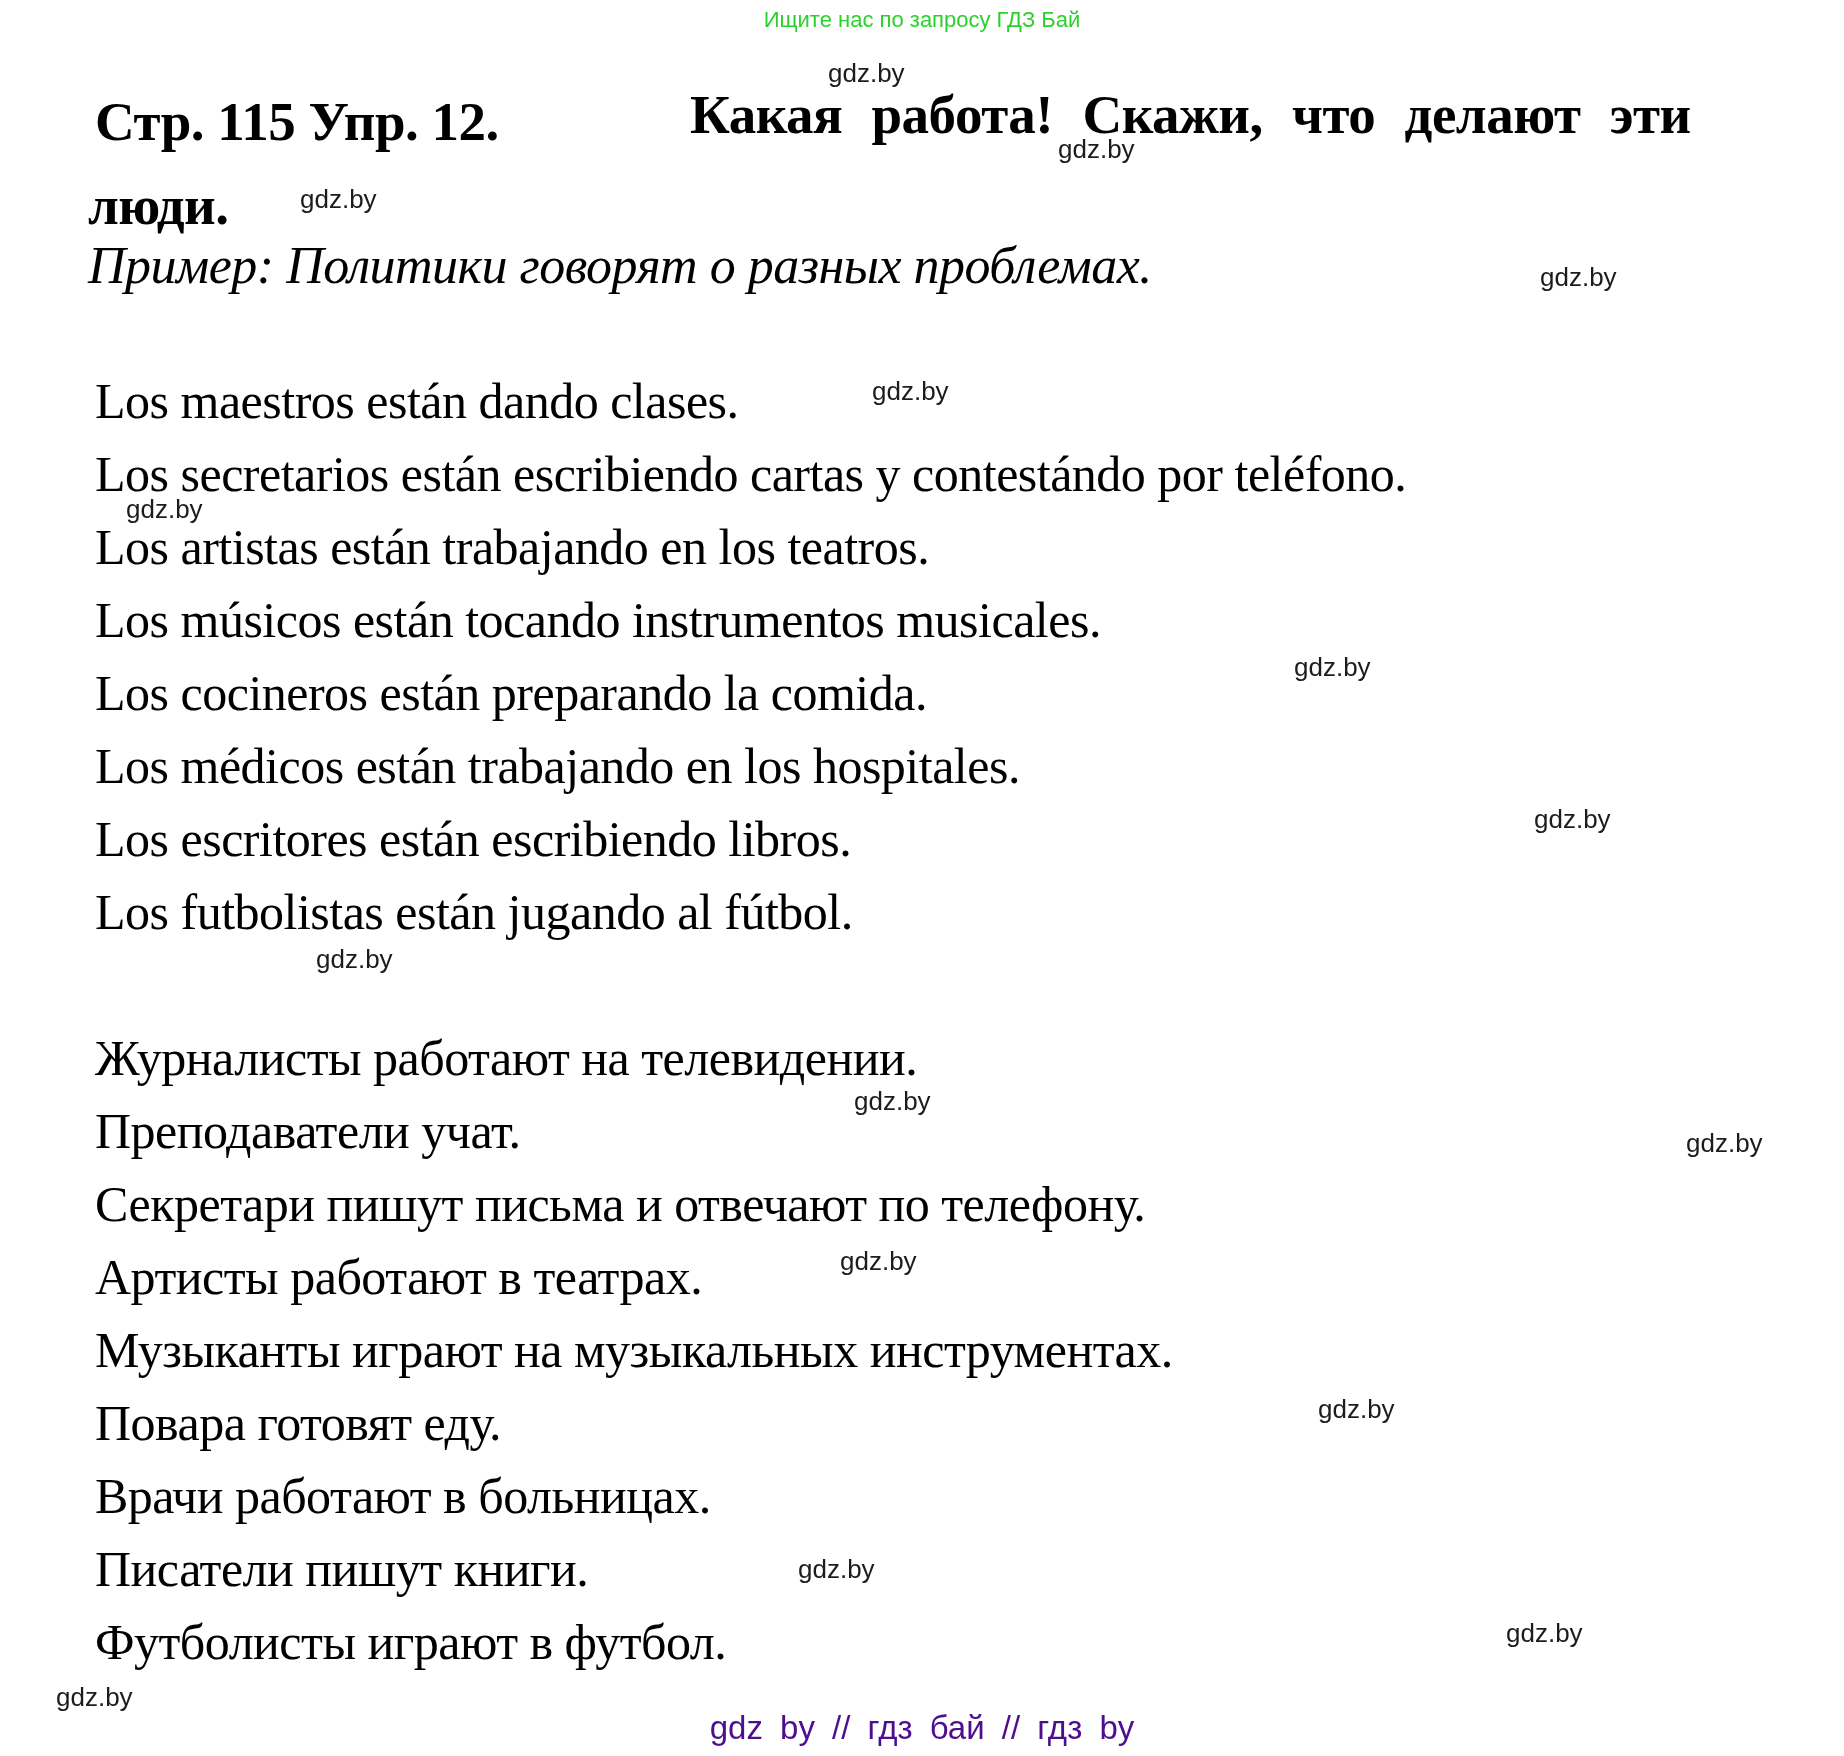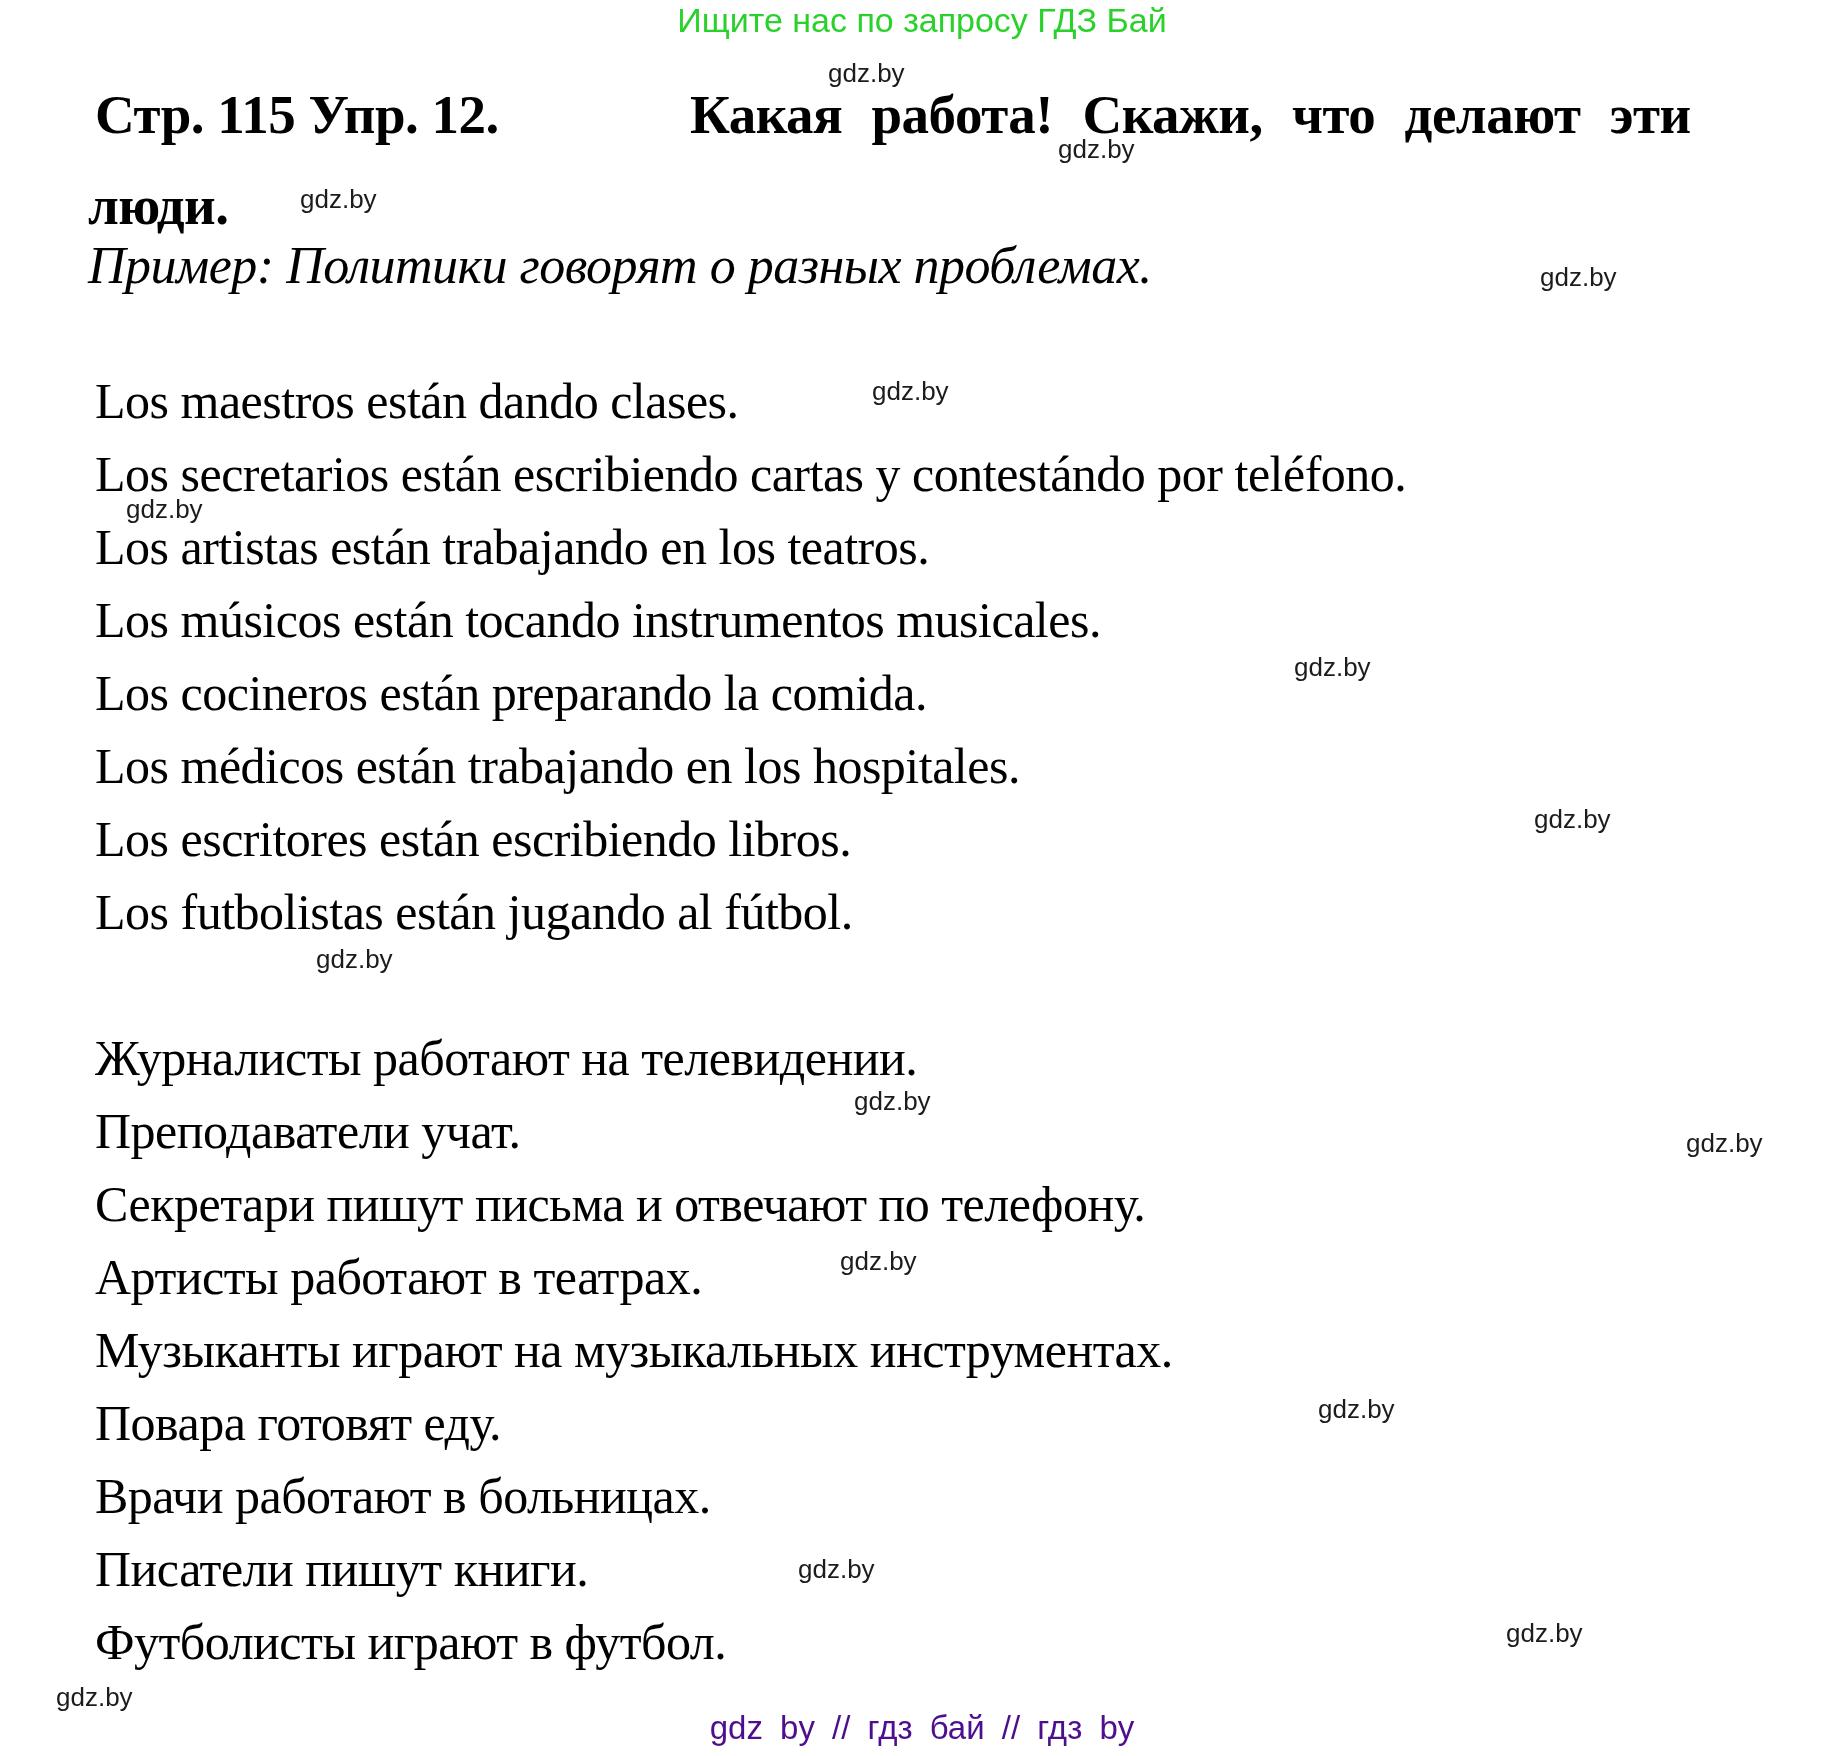--- a/index.html
+++ b/index.html
@@ -11,21 +11,21 @@
     overflow:hidden;
     font-family:"Liberation Serif", serif;
     color:#000000;
   }
   .promo{
     position:absolute;
     top:2px; left:0;
     width:100%;
     text-align:center;
     font-family:"Liberation Sans", sans-serif;
-    font-size:34px;
+    font-size:22px;
     line-height:36px;
     color:#2bd12b;
     white-space:nowrap;
   }
   .wm{
     position:absolute;
     font-family:"Liberation Sans", sans-serif;
     font-size:26px;
     line-height:30px;
     color:#1c1c1c;
@@ -68,21 +68,21 @@
     word-spacing:8px;
   }
 </style>
 </head>
 <body>
 
 <div class="page">
 
   <div class="promo">Ищите нас по запросу ГДЗ Бай</div>
 
-  <div class="heading" style="left:95px; top:85px;">Стр. 115 Упр. 12.</div>
+  <div class="heading" style="left:95px; top:92px;">Стр. 115 Упр. 12.</div>
   <div class="heading right" style="left:690px; top:85px;">Какая работа! Скажи, что делают эти</div>
   <div class="heading" style="left:88px; top:176px;">люди.</div>
 
   <div class="example" style="left:88px; top:236px;">Пример: Политики говорят о разных проблемах.</div>
 
   <div class="line" style="left:95px; top:373px;">Los maestros están dando clases.</div>
   <div class="line" style="left:95px; top:446px;">Los secretarios están escribiendo cartas y contestándo por teléfono.</div>
   <div class="line" style="left:95px; top:519px;">Los artistas están trabajando en los teatros.</div>
   <div class="line" style="left:95px; top:592px;">Los músicos están tocando instrumentos musicales.</div>
   <div class="line" style="left:95px; top:665px;">Los cocineros están preparando la comida.</div>

